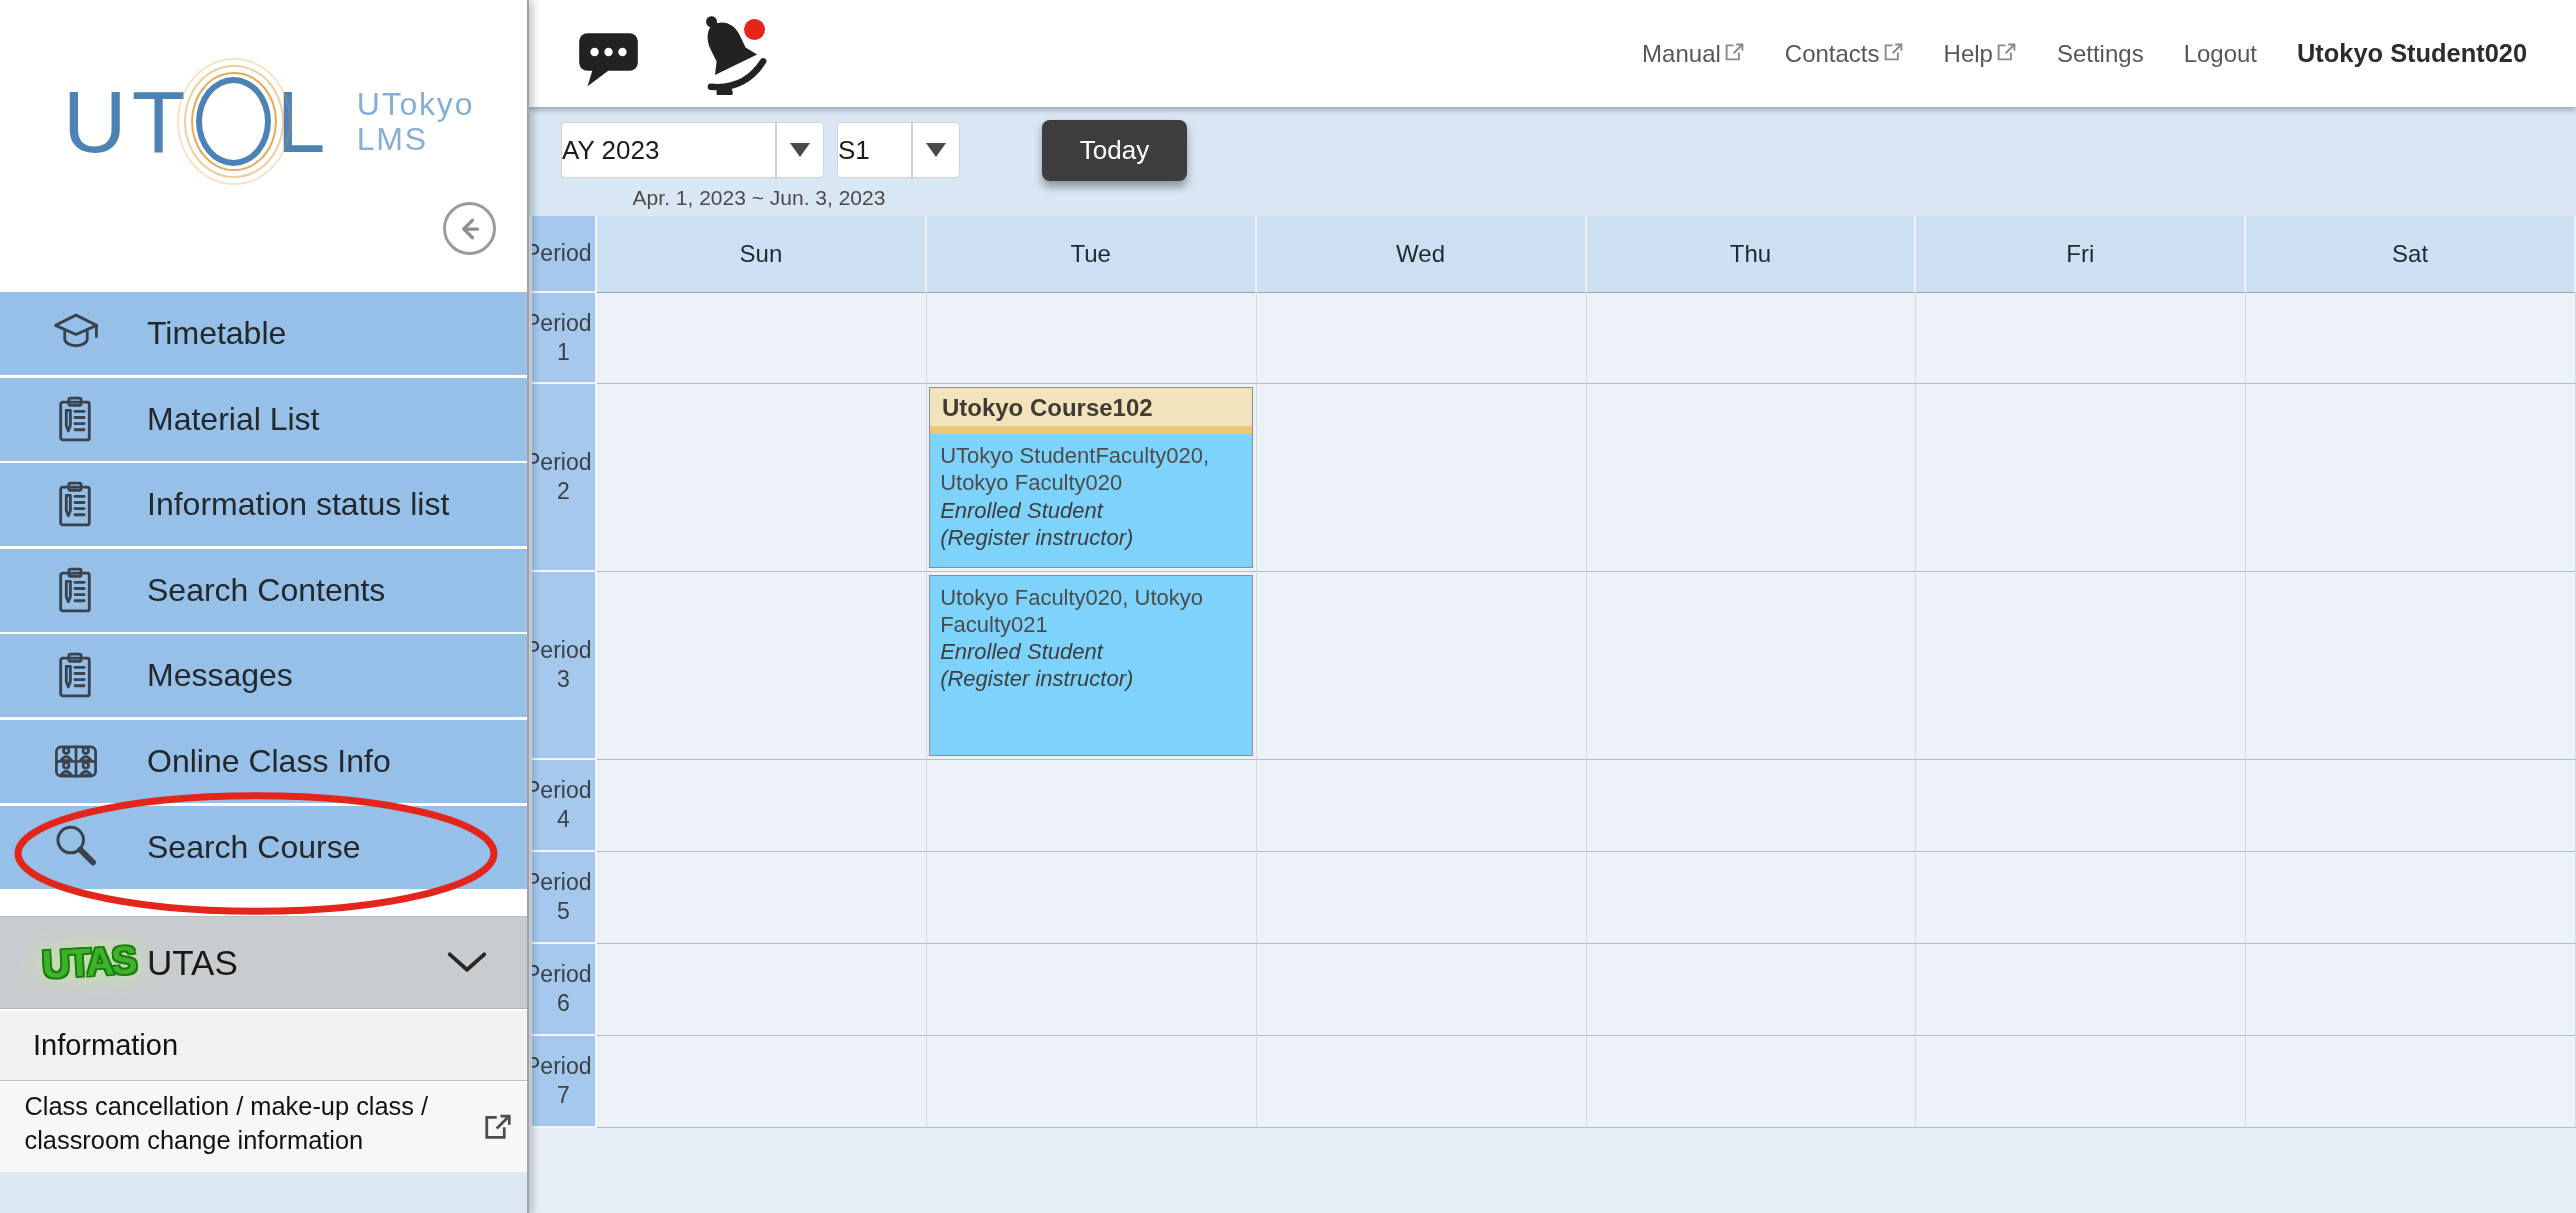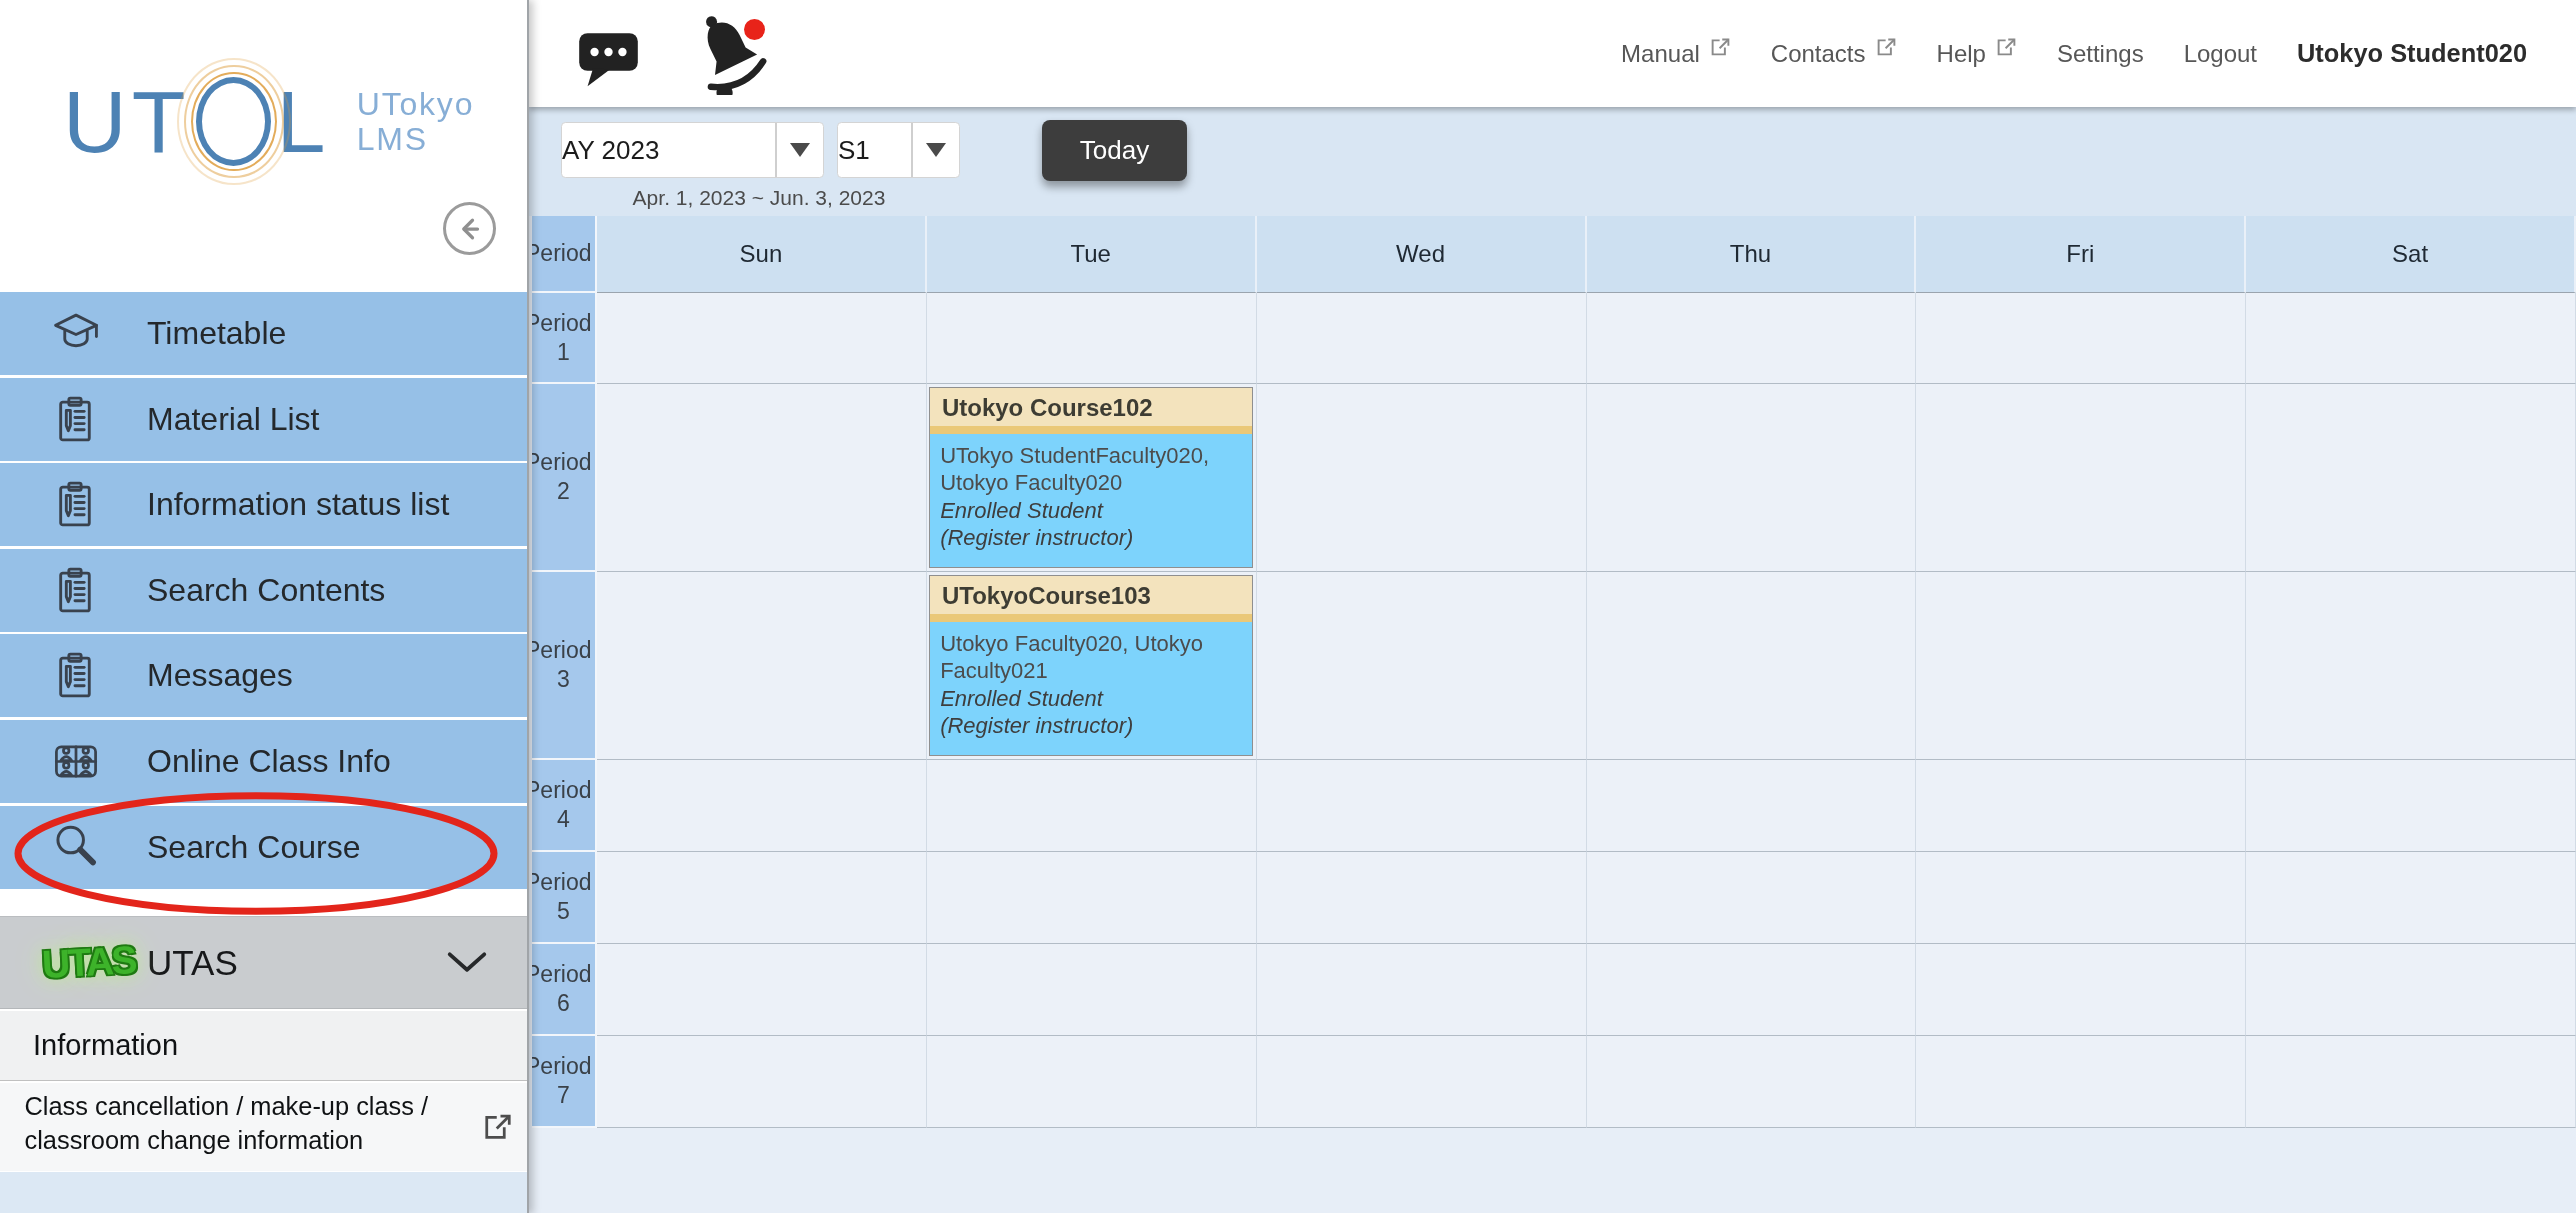--- a/index.html
+++ b/index.html
@@ -21,21 +21,21 @@
   .icon-btn.bellbtn { left:154px; top:7px; width:84px; height:88px; }
   .badge {
     position:absolute; right:1.8px; top:12.3px; width:21px; height:21px;
     border-radius:50%; background: var(--badge-red, #e8231a);
   }
   .top-links {
     position:absolute; right:0; top:0; height:100%;
     display:flex; align-items:center; gap:40px; padding-right:49px;
     font-size:24px; color:#575757;
   }
-  .top-link { display:flex; align-items:flex-start; gap:10px; cursor:pointer; white-space:nowrap; }
+  .top-link { display:flex; align-items:center; gap:3px; cursor:pointer; white-space:nowrap; }
   .top-link .ext { display:flex; margin-top:-3.5px; }
   .user-name { font-weight:bold; color:#2c2c2c; font-size:25.4px; white-space:nowrap; }
 
   
   .toolbar {
     position:absolute; left:529px; top:107px; width:2047px; height:109px;
     background: var(--toolbar-blue, #d9e6f3);
   }
   .select {
     position:absolute; top:15px; height:56px; background:#fff;
@@ -294,21 +294,20 @@
     <div class="cell"></div>
     <div class="cell"></div>
     <div class="cell"></div>
     <div class="p-cell">
       <span class="pw">Period</span>
       <span>3</span>
     </div>
     <div class="cell"></div>
     <div class="cell">
       <div class="card">
-        <div class="card-head">UTokyoCourse103</div>
         <div class="card-body">
           <div>Utokyo Faculty020, Utokyo Faculty021</div>
           <div class="role">Enrolled Student</div>
           <div class="role">(Register instructor)</div>
         </div>
       </div>
     </div>
     <div class="cell"></div>
     <div class="cell"></div>
     <div class="cell"></div>

